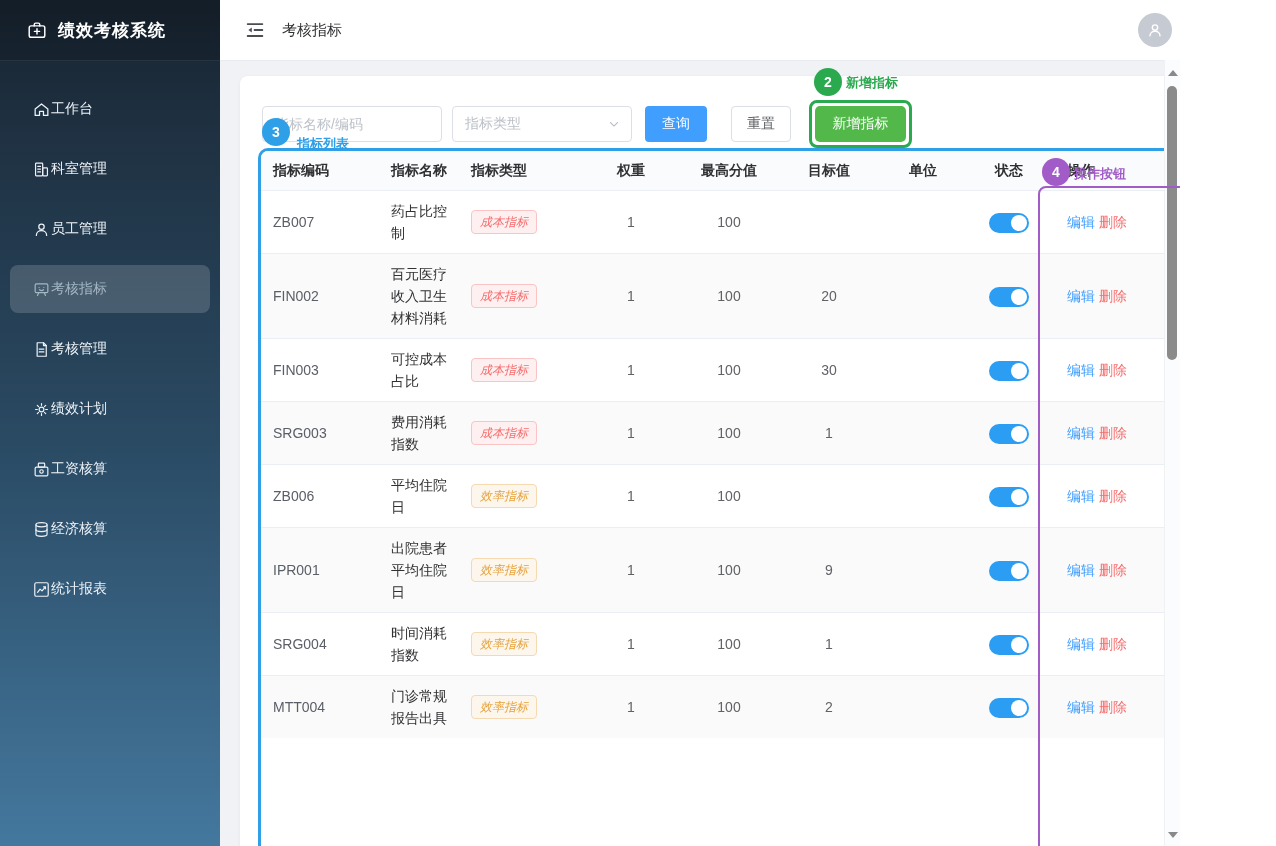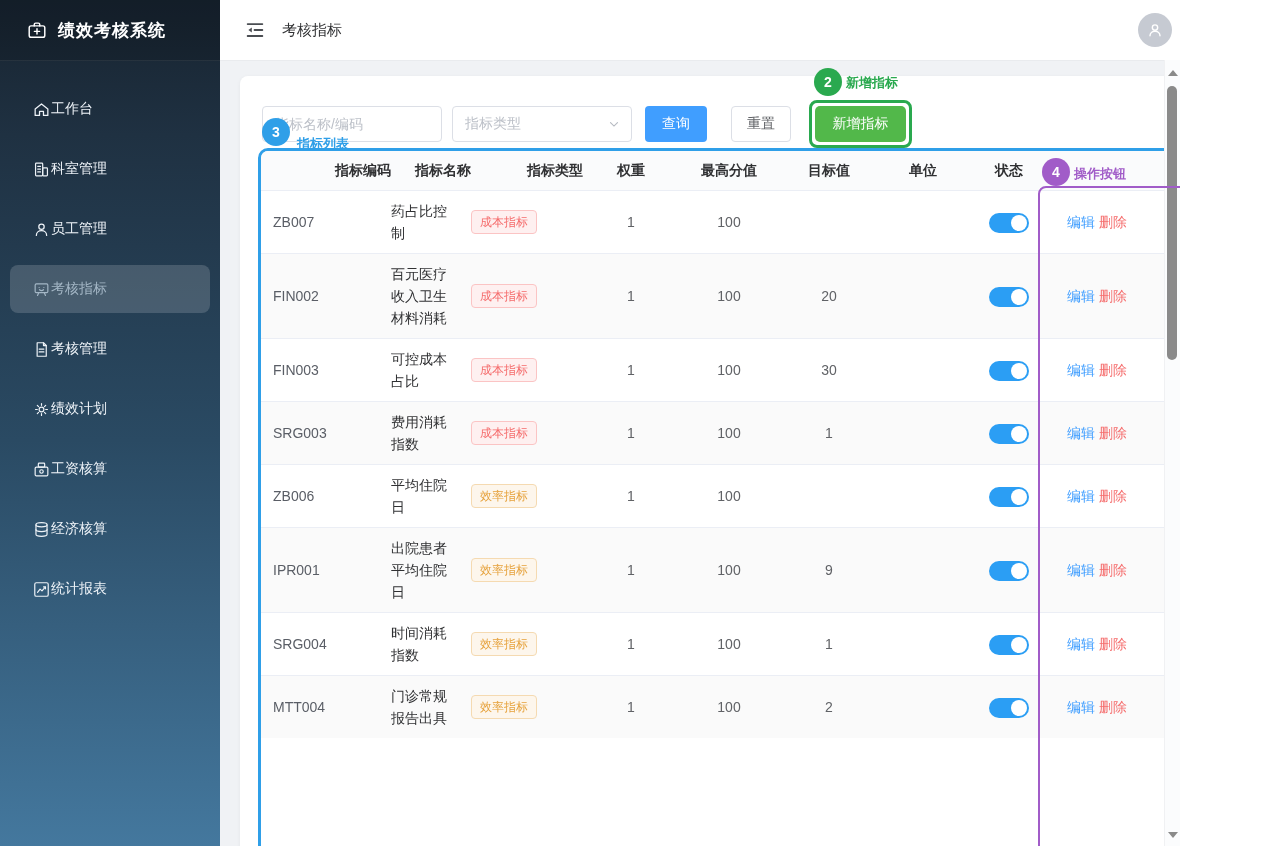--- a/index.html
+++ b/index.html
@@ -60,28 +60,28 @@
   .ann-purple-t{color:var(--c-purple,#a15cc8);}
   #ann2-circle{left:574px;top:-8px;}
   #ann2-label{left:606px;top:-2px;}
   #ann3-circle{left:22px;top:42px;}
   #ann3-label{left:57px;top:59px;}
 
   
   .table-wrap{position:absolute;left:18px;top:72px;width:976px;height:760px;box-sizing:border-box;
     border:3px solid var(--c-blue,#2f9fe8);border-radius:10px;background:#fff;overflow:hidden;}
   table{border-collapse:collapse;width:970px;table-layout:fixed;}
-  th{height:39px;font-size:14px;font-weight:bold;color:#303133;background:#fafbfc;text-align:right;padding:0;}
+  th{height:39px;font-size:14px;font-weight:bold;color:#303133;background:#fafbfc;text-align:left;padding:0;}
   th.c,td.c{text-align:center;}
   th.pad,td.pad{padding-left:12px;}
   tbody td{border-top:1px solid #ebeef5;padding:9px 0;font-size:14px;color:#606266;line-height:22px;vertical-align:middle;}
   tbody tr:nth-child(even){background:#fafafa;}
   td.code{color:#5a5e66;}
   .name-txt{display:inline-block;width:60px;word-break:break-all;color:#303133;}
-  .tag{display:inline-block;font-size:12px;line-height:20px;padding:1px 8px;border-radius:4px;border:1px solid;}
+  .tag{display:inline-block;font-size:12px;line-height:20px;padding:1px 8px;border-radius:4px;border:1px solid;font-style:italic;}
   .tag.cost{color:var(--c-cost,#f56c6c);background:#fef0f0;border-color:#fbc4c4;}
   .tag.efficiency{color:var(--c-eff,#e6a23c);background:#fdf6ec;border-color:#f5dab1;}
   .toggle{display:inline-block;width:40px;height:20px;border-radius:10px;background:var(--c-toggle,#2b9ef4);
     position:relative;cursor:pointer;vertical-align:middle;}
   .toggle .knob{position:absolute;right:2px;top:2px;width:16px;height:16px;border-radius:50%;background:#fff;}
   td.actions{padding-left:16px;}
   .lnk{font-size:14px;cursor:pointer;text-decoration:none;}
   .lnk.edit{color:var(--c-primary,#409eff);}
   .lnk.del{color:var(--c-cost,#f56c6c);}
   .purple-box{position:absolute;left:777px;top:35px;width:190px;height:730px;box-sizing:border-box;

